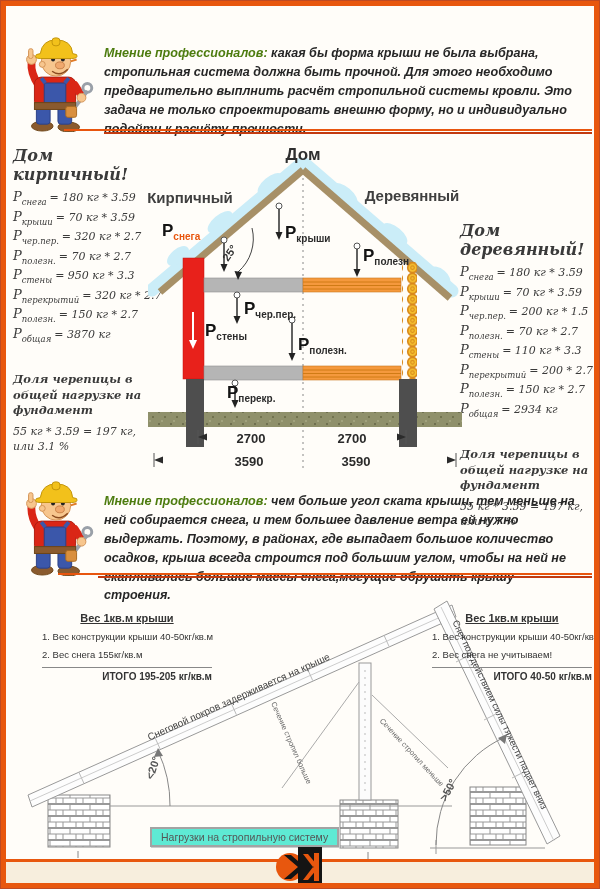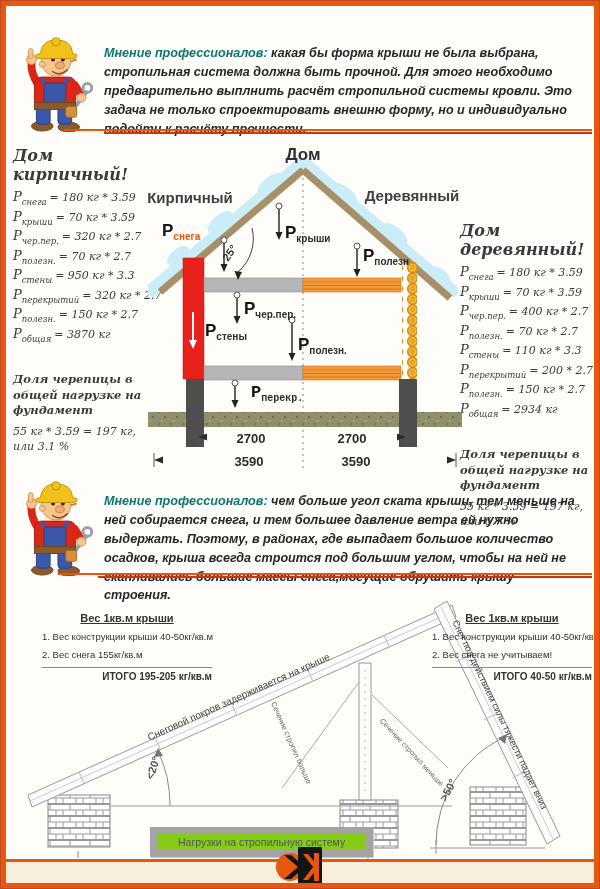--- a/index.html
+++ b/index.html
@@ -7,21 +7,21 @@
        font-family:"Liberation Sans",sans-serif;}
   .page{position:relative;width:600px;height:889px;background:#fffdf9;overflow:hidden;}
   .abs{position:absolute;}
   
   .frame-outer{position:absolute;inset:0;border:2px solid #bf4a22;pointer-events:none;z-index:40;}
   .frame{position:absolute;inset:1px;border:5px solid #e8570e;pointer-events:none;z-index:41;}
   
   .title{left:20px;right:20px;top:12px;text-align:center;font-size:20px;font-weight:bold;
          letter-spacing:-0.3px;color:#8e1a0e;text-shadow:2px 2px 2px rgba(110,70,40,.45);}
   .opinion{font-style:italic;font-weight:bold;font-size:12.6px;line-height:1.5;color:#262626;}
-  .opinion .lead{color:#0f766e;}
+  .opinion .lead{color:#4d7c0f;}
   .dd{height:6px;}
   .dd .l1{position:absolute;top:0;left:0;right:0;height:2px;background:#e8550e;}
   .dd .l2{position:absolute;top:3px;left:40px;right:0;height:2px;background:#c23a10;}
   
   .hcol{font-family:"DejaVu Serif",serif;font-style:italic;color:#3a3a3a;font-size:11px;}
   .hcol .chead{font-size:16px;font-weight:bold;margin-bottom:5px;}
   .frow{height:19.5px;display:flex;align-items:baseline;white-space:nowrap;}
   .fp{font-size:13px;}
   .fp sub{font-size:8.5px;}
   .fval{margin-left:3px;font-size:11px;}
@@ -31,21 +31,21 @@
   .pload{font-weight:bold;font-size:17px;color:#141414;white-space:nowrap;z-index:5;}
   .pload sub{font-size:10px;font-weight:bold;color:#2c2c2c;}
   .pload sub.orange{color:#e8560e;}
   
   .dtitle{left:0;right:0;top:588px;text-align:center;font-weight:bold;font-size:11.5px;color:#3d3d3d;}
   .spec{font-size:9.5px;color:#333;z-index:4;}
   .spec .sphead{font-weight:bold;font-size:11px;text-decoration:underline;text-align:center;margin-bottom:5px;}
   .spec .spline{margin:7px 0;white-space:nowrap;}
   .spec .sptotal{margin-top:3px;border-top:1px solid #888;padding-top:3px;text-align:right;
                  font-weight:bold;font-size:10px;white-space:nowrap;}
-  .caption-box{left:150px;top:827px;padding:2px 21px;border:7px solid #a3a3a3;background:#84cc16;
+  .caption-box{left:150px;top:827px;padding:2px 9px;border:2px solid #a3a3a3;background:#5eead4;
                font-size:10.5px;color:#555;z-index:6;box-shadow:1px 1px 0 #ccc;white-space:nowrap;}
   .brule{left:6px;right:6px;top:859px;height:3px;background:#e8570e;z-index:3;}
   .cream{left:6px;right:6px;top:862px;bottom:6px;background:#f7eedd;z-index:1;}
   svg{display:block;}
   svg text{font-family:"Liberation Sans",sans-serif;}
 </style>
 </head>
 <body>
 
 <div class="page">
@@ -134,21 +134,21 @@
     <div class="frow">
         <span class="fp"><span>P</span><sub>снега</sub></span>
         <span class="fval">= 180 кг * 3.59</span>
       </div>
     <div class="frow">
         <span class="fp"><span>P</span><sub>крыши</sub></span>
         <span class="fval">= 70 кг * 3.59</span>
       </div>
     <div class="frow">
         <span class="fp"><span>P</span><sub>чер.пер.</sub></span>
-        <span class="fval">= 400 кг * 2.7</span>
+        <span class="fval">= 200 кг * 1.5</span>
       </div>
     <div class="frow">
         <span class="fp"><span>P</span><sub>полезн.</sub></span>
         <span class="fval">= 70 кг * 2.7</span>
       </div>
     <div class="frow">
         <span class="fp"><span>P</span><sub>стены</sub></span>
         <span class="fval">= 110 кг * 3.3</span>
       </div>
     <div class="frow">
@@ -257,21 +257,21 @@
     <text x="249" y="466" text-anchor="middle" font-size="13" font-weight="bold" fill="#2b2b2b">3590</text>
     <text x="356" y="466" text-anchor="middle" font-size="13" font-weight="bold" fill="#2b2b2b">3590</text>
   </svg>
 
   <div class="pload abs" style="left:162px;top:221px;"><span>P</span><sub class="orange">снега</sub></div>
   <div class="pload abs" style="left:285px;top:223px;"><span>P</span><sub>крыши</sub></div>
   <div class="pload abs" style="left:363px;top:246px;"><span>P</span><sub>полезн</sub></div>
   <div class="pload abs" style="left:244px;top:299px;"><span>P</span><sub>чер.пер.</sub></div>
   <div class="pload abs" style="left:205px;top:321px;"><span>P</span><sub>стены</sub></div>
   <div class="pload abs" style="left:298px;top:335px;"><span>P</span><sub>полезн.</sub></div>
-  <div class="pload abs" style="left:251px;top:383px;font-family:Liberation Mono, monospace;"><span>P</span><sub>перекр.</sub></div>
+  <div class="pload abs" style="left:227px;top:383px;"><span>P</span><sub>перекр.</sub></div>
 
   <svg class="abs" style="left:12px;top:478px;" width="88" height="98" viewBox="0 0 72 100">
     <ellipse cx="22" cy="94" rx="11" ry="5" fill="#8a5a2e" stroke="#6e4517"></ellipse>
     <ellipse cx="49" cy="95" rx="11" ry="5" fill="#8a5a2e" stroke="#6e4517"></ellipse>
     <rect x="16" y="72" width="14" height="20" rx="3" fill="#3b57aa" stroke="#2b4186"></rect>
     <rect x="38" y="72" width="14" height="20" rx="3" fill="#3b57aa" stroke="#2b4186"></rect>
     <path d="M18,52 Q10,40 11,29" stroke="#da2616" stroke-width="8" fill="none" stroke-linecap="round"></path>
     <circle cx="11" cy="26" r="5" fill="#f7c68e" stroke="#d49558"></circle>
     <rect x="8" y="15" width="4.5" height="10" rx="2" fill="#f7c68e" stroke="#d49558"></rect>
     <rect x="14" y="44" width="42" height="32" rx="7" fill="#da2616" stroke="#b01d0f"></rect>

